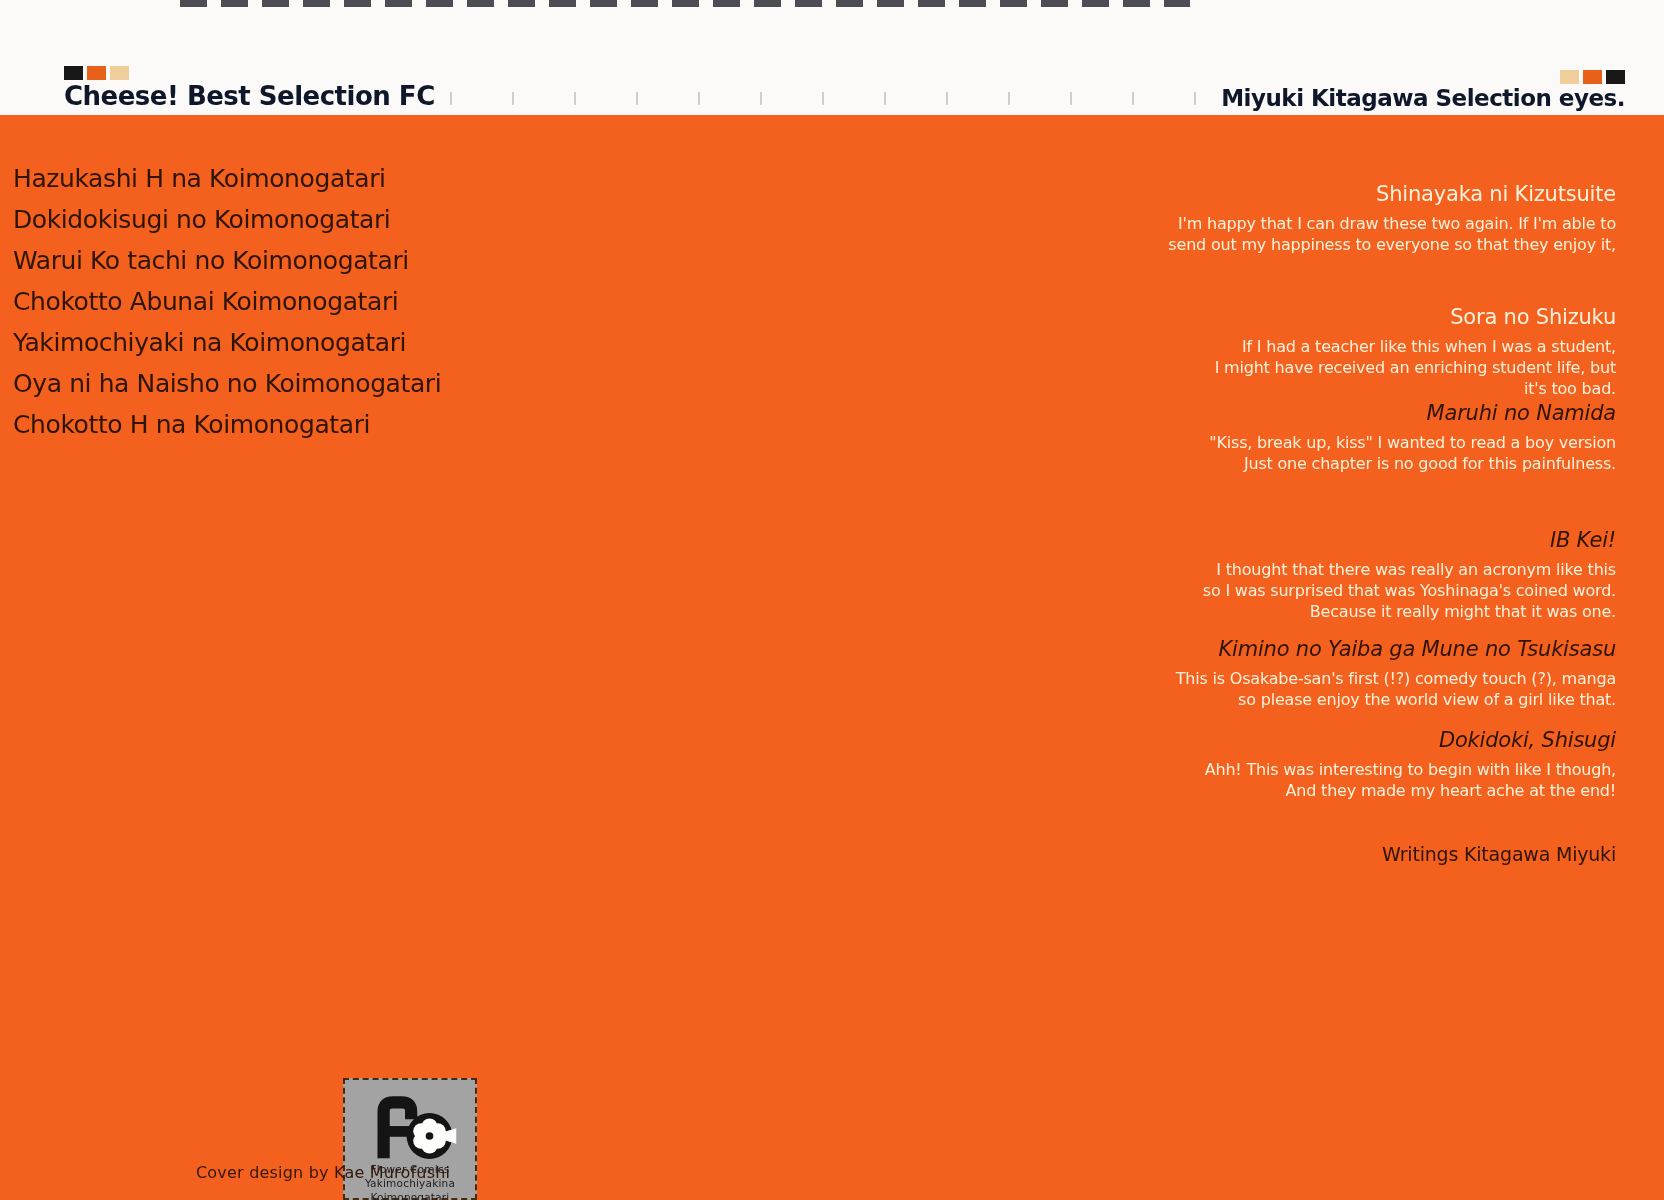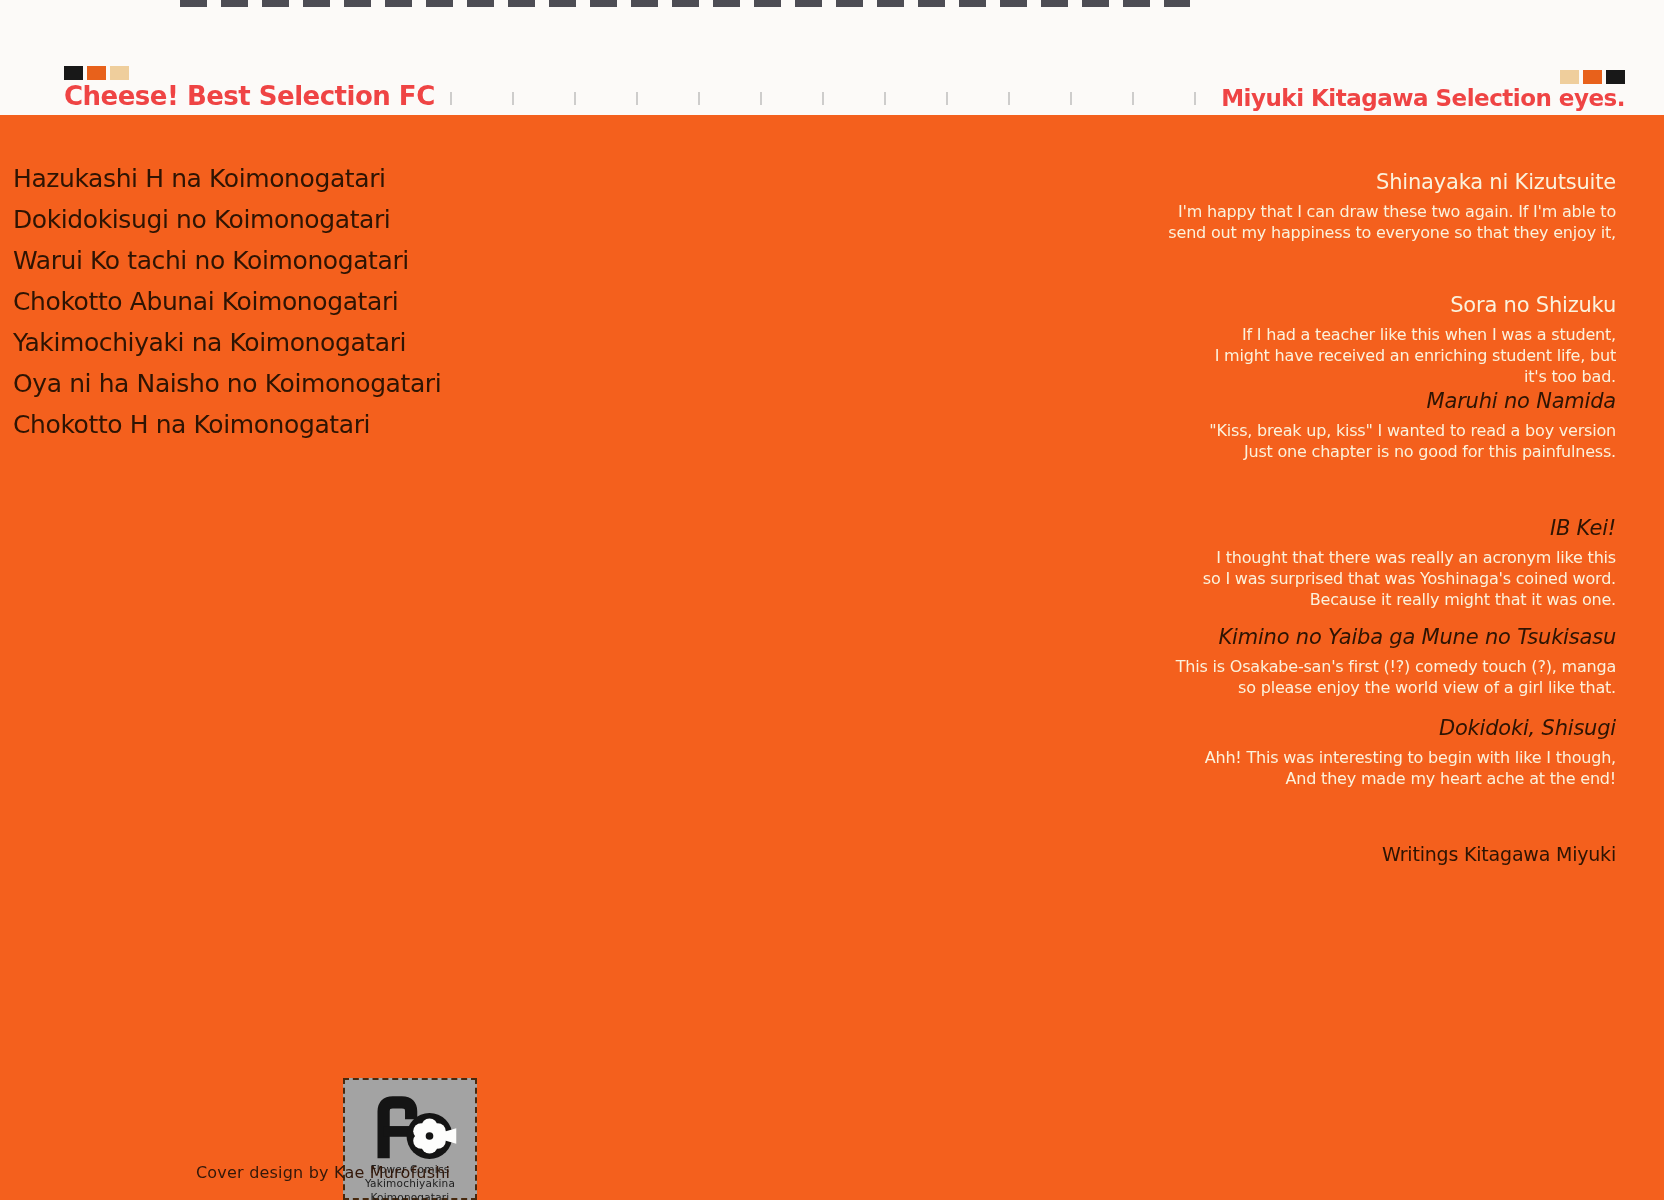--- a/index.html
+++ b/index.html
@@ -26,33 +26,33 @@
   .brand-left{position:absolute;left:64px;top:66px;}
   .brand-right{position:absolute;right:39px;top:70px;text-align:right;}
   .squares{display:flex;gap:4px;}
   .brand-right .squares{justify-content:flex-end;}
   .sq{width:19px;height:14px;display:inline-block;}
   .sq-black{background:#181818;}
   .sq-orange{background:#E8611B;}
   .sq-tan{background:#EFCE9C;}
   .brand-title{
     margin-top:1px;
-    font-size:26px;font-weight:bold;color:#ef4444;
+    font-size:26px;font-weight:bold;color:#0f172a;
     letter-spacing:-0.5px;white-space:nowrap;text-align:right;
   }
   .brand-right .brand-title{font-size:23px;}
   
   .title-list{
     position:absolute;left:13px;top:158px;
     color:#2E1403;font-size:25px;line-height:41px;
     letter-spacing:-0.4px;white-space:nowrap;
   }
   
   .sec{position:absolute;right:48px;width:640px;text-align:right;}
-  .sec-title{font-size:21px;line-height:24px;letter-spacing:-0.2px;margin-bottom:7px;white-space:nowrap;}
+  .sec-title{font-size:21px;line-height:24px;letter-spacing:-0.2px;margin-bottom:7px;white-space:nowrap;margin-top:12px;}
   .sec-line{font-size:16px;line-height:21px;letter-spacing:-0.2px;white-space:nowrap;text-align:right;}
   .cream{color:#FBF2DC;}
   .dark{color:#2E1403;font-style:italic;}
   .sec1{top:170px;} .sec2{top:293px;} .sec3{top:389px;}
   .sec4{top:516px;} .sec5{top:625px;} .sec6{top:716px;}
   .writer-credit{
     position:absolute;right:48px;top:843px;
     font-size:19px;color:#2E1403;letter-spacing:-0.2px;text-align:left;white-space:nowrap;
   }
   

